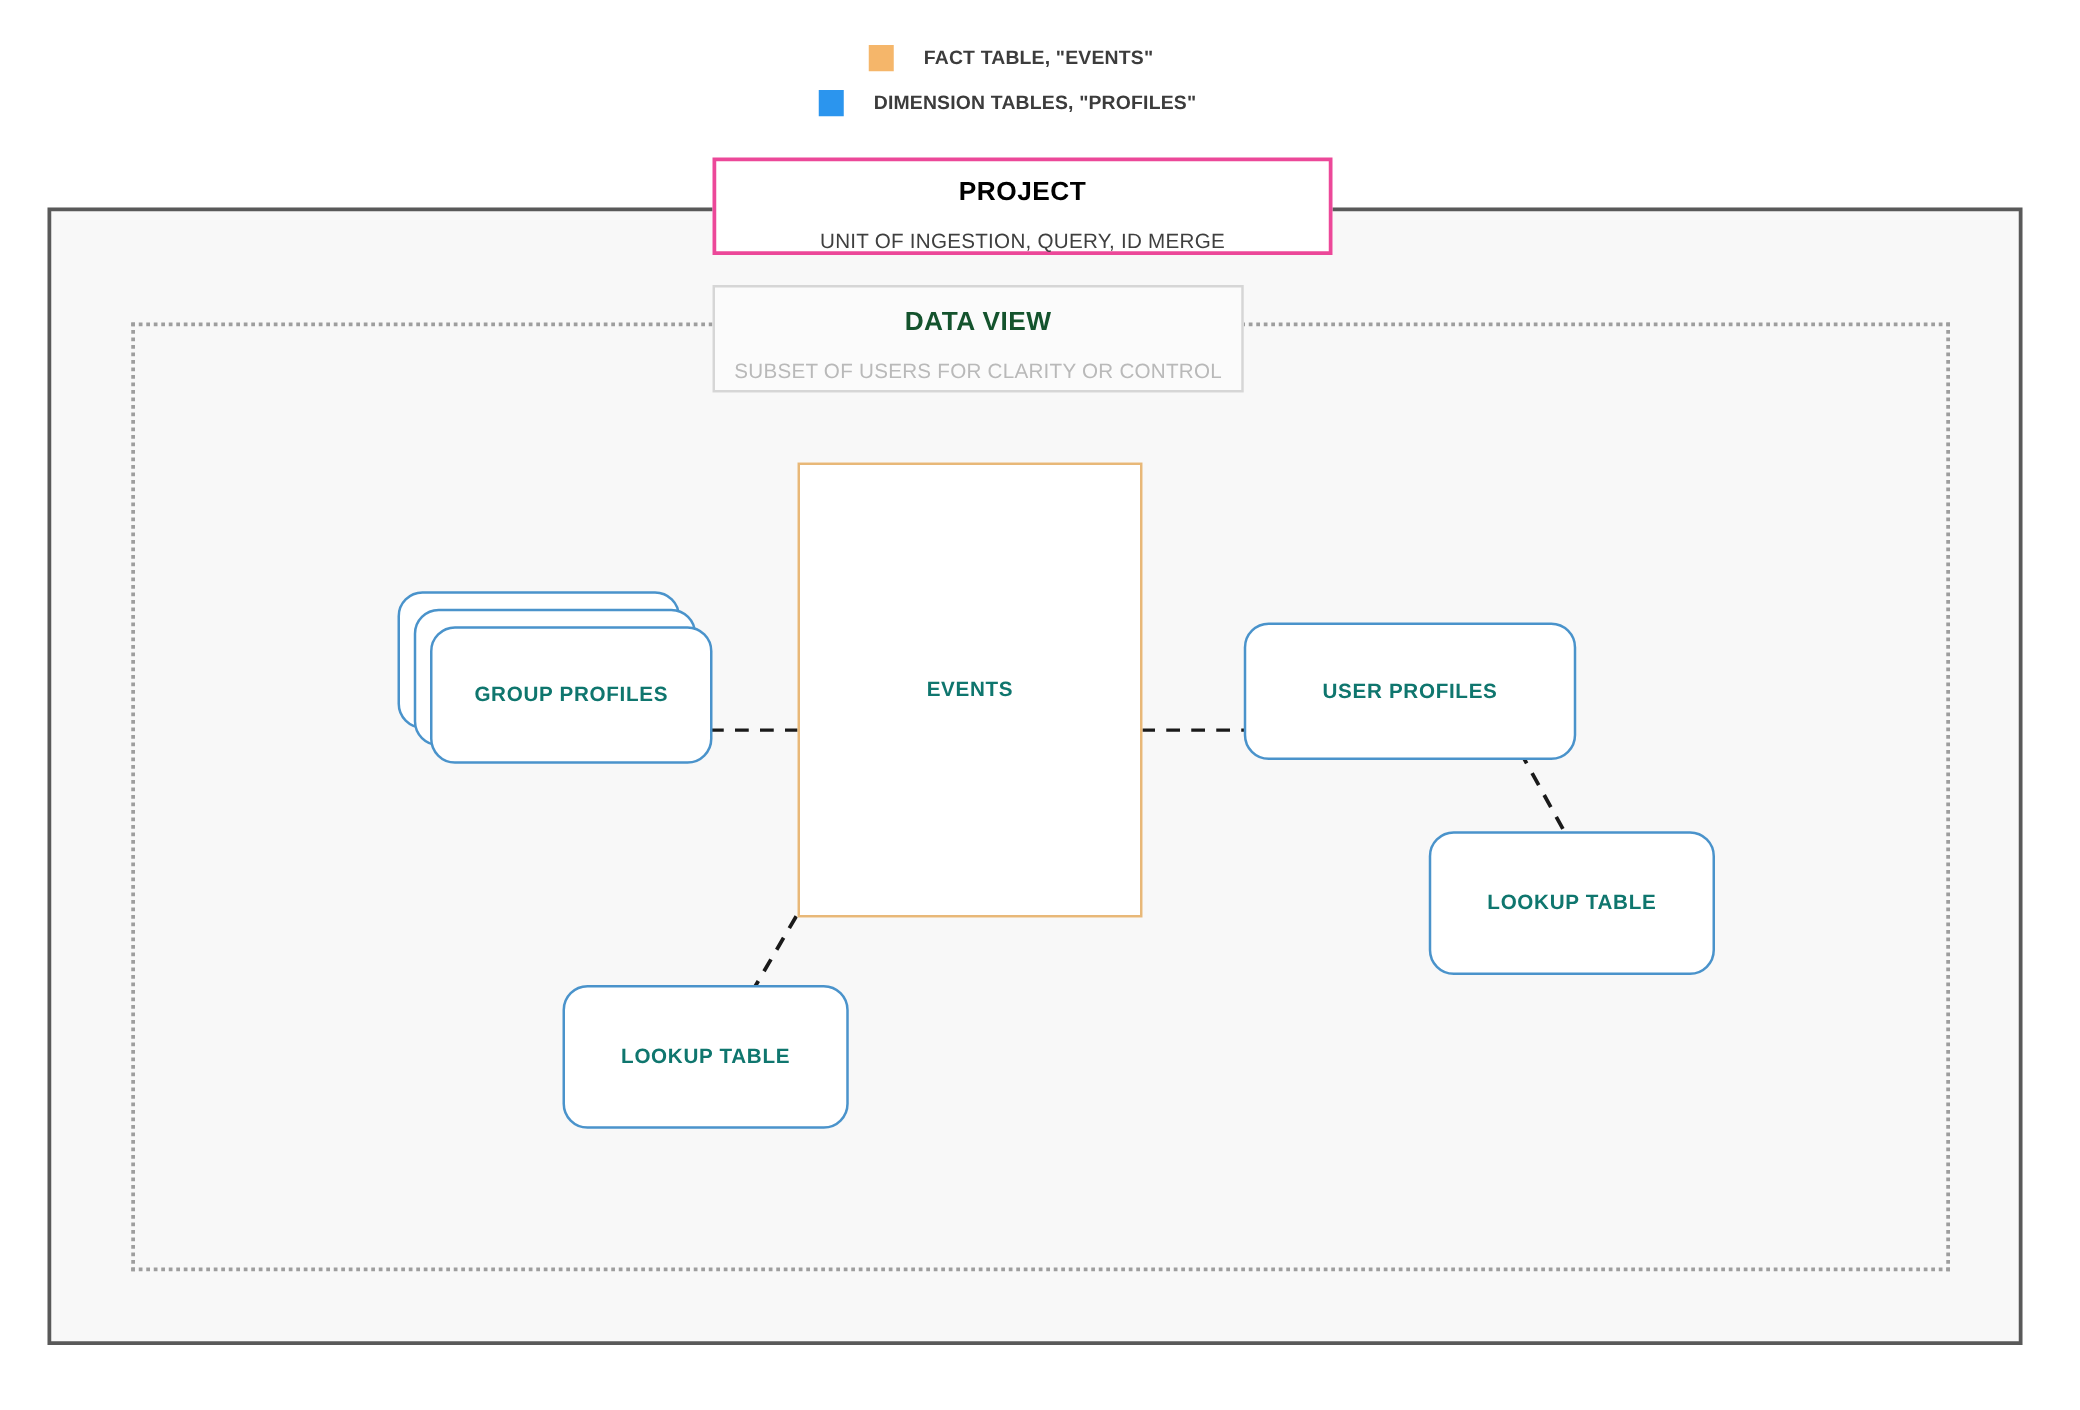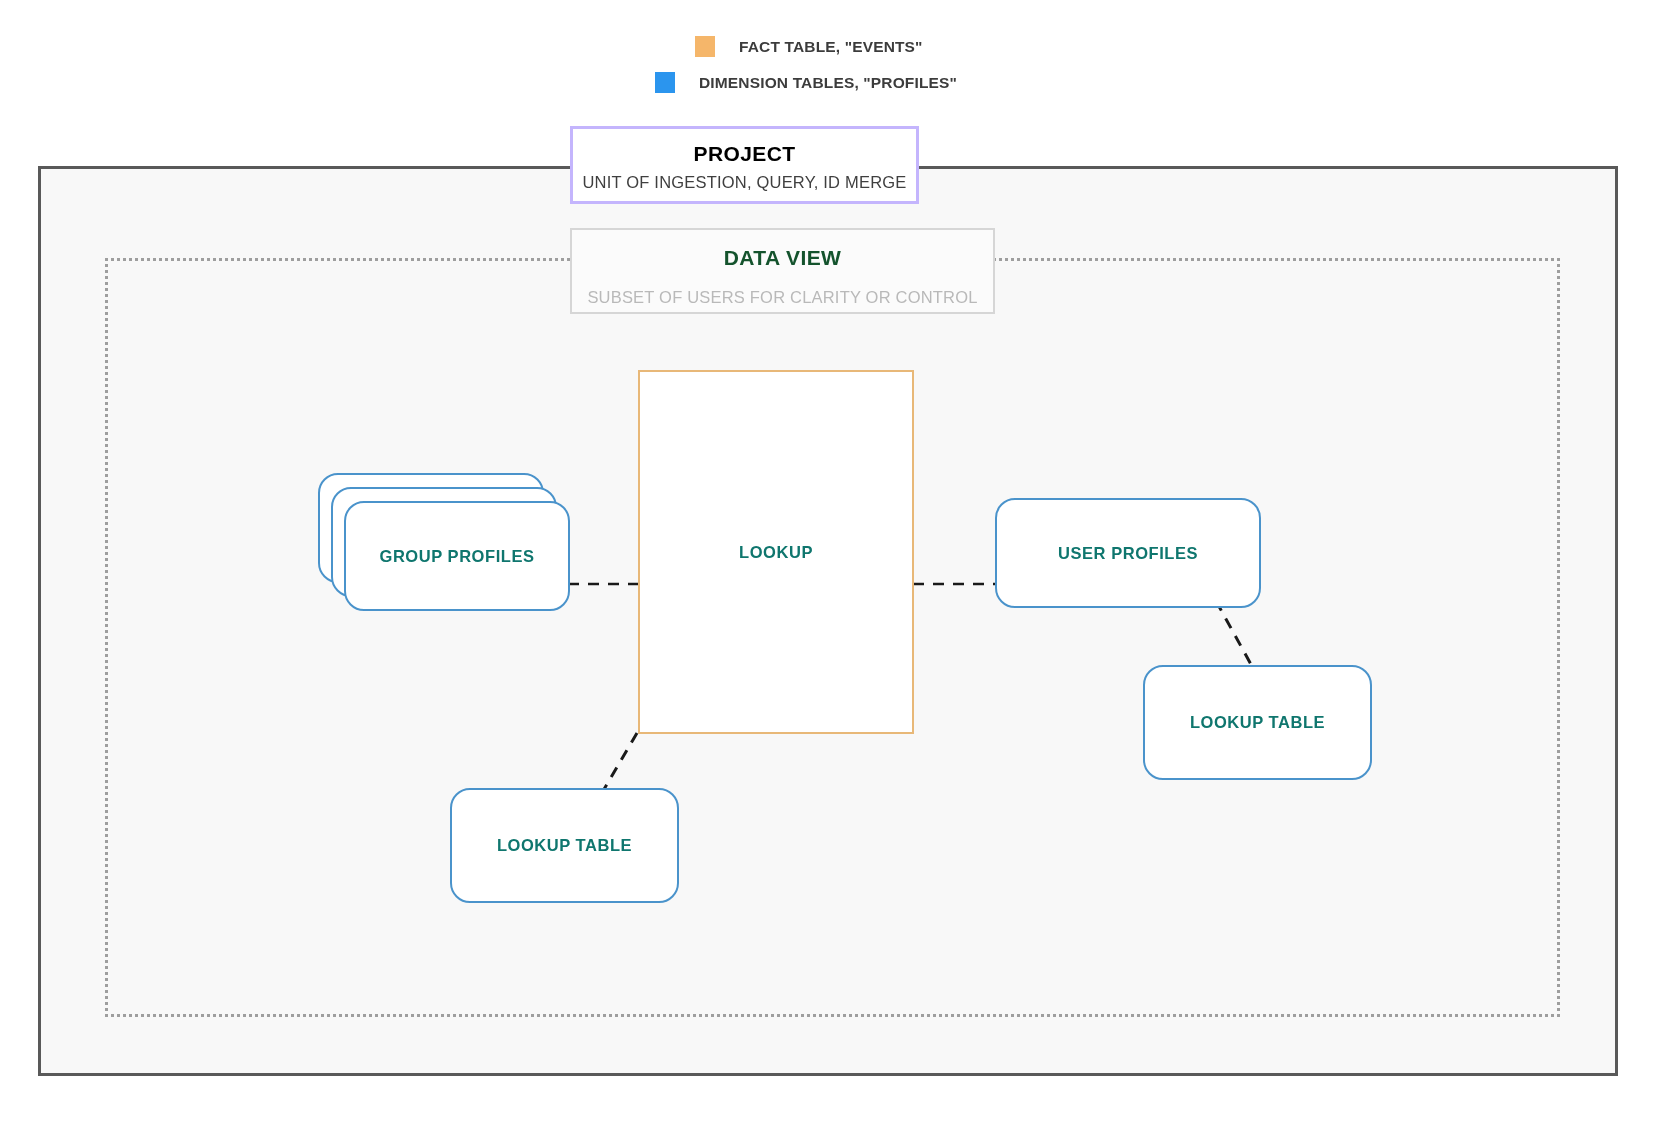--- a/index.html
+++ b/index.html
@@ -70,38 +70,38 @@
   
   .hdr-box {
     position: absolute;
     box-sizing: border-box;
     text-align: center;
     background: #ffffff;
   }
   #project-box {
     left: 570px;
     top: 126px;
-    width: 349px;
+    width: 496px;
     height: 78px;
-    border: 3px solid #c4b5fd;
+    border: 3px solid #ec4899;
     padding-top: 12px;
   }
   #project-box .hdr-title {
     font-size: 21px;
     font-weight: bold;
     color: #000000;
     letter-spacing: 0.4px;
     line-height: 26px;
   }
   #project-box .hdr-sub {
     font-size: 16.5px;
     color: #3f3f3f;
     letter-spacing: 0.2px;
     line-height: 24px;
-    margin-top: 3px;
+    margin-top: 14px;
   }
   #dataview-box {
     left: 570px;
     top: 228px;
     width: 425px;
     height: 86px;
     border: 2px solid #d6d6d6;
     background: #fbfbfb;
     padding-top: 15px;
   }
@@ -237,21 +237,21 @@
     <div class="hdr-title">PROJECT</div>
     <div class="hdr-sub">UNIT OF INGESTION, QUERY, ID MERGE</div>
   </div>
 
   <div class="hdr-box" id="dataview-box">
     <div class="hdr-title">DATA VIEW</div>
     <div class="hdr-sub">SUBSET OF USERS FOR CLARITY OR CONTROL</div>
   </div>
 
   <div class="node" id="events-node">
-    <span class="node-label">LOOKUP</span>
+    <span class="node-label">EVENTS</span>
   </div>
 
   <div id="group-stack">
     <div class="stack-card card-0"></div>
     <div class="stack-card card-1"></div>
     <div class="stack-card card-2">
       <span class="node-label">GROUP PROFILES</span>
     </div>
   </div>
 

